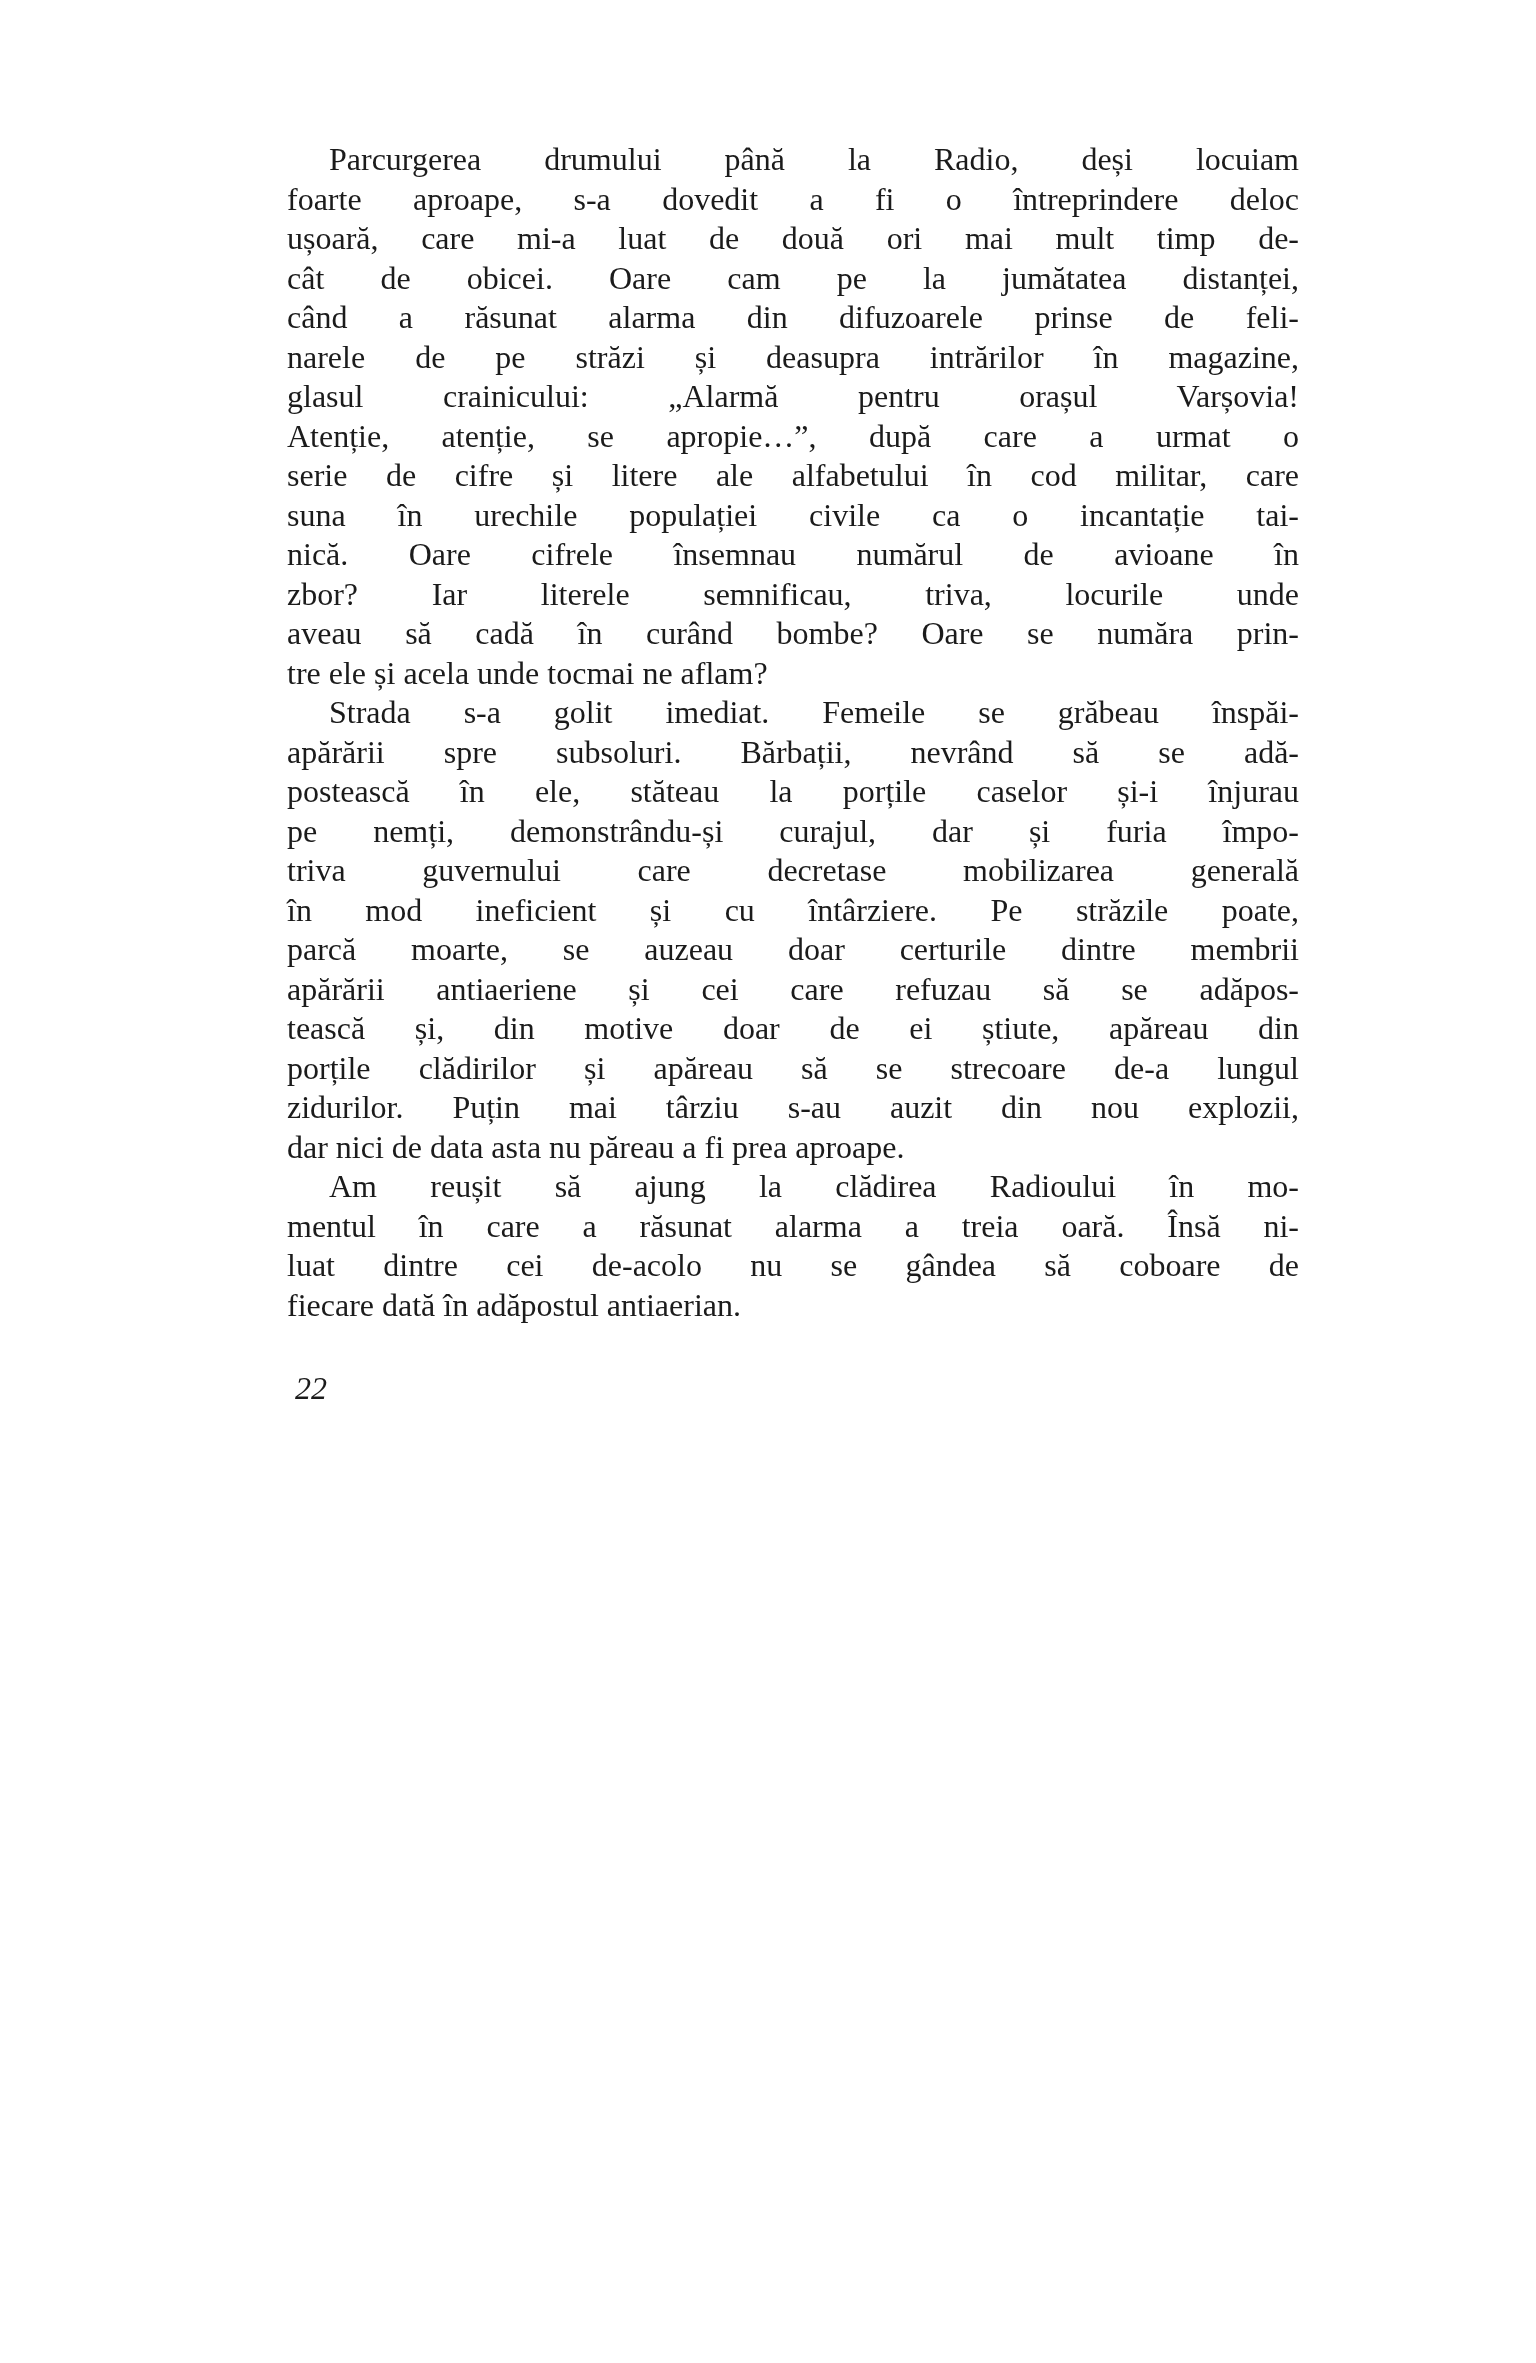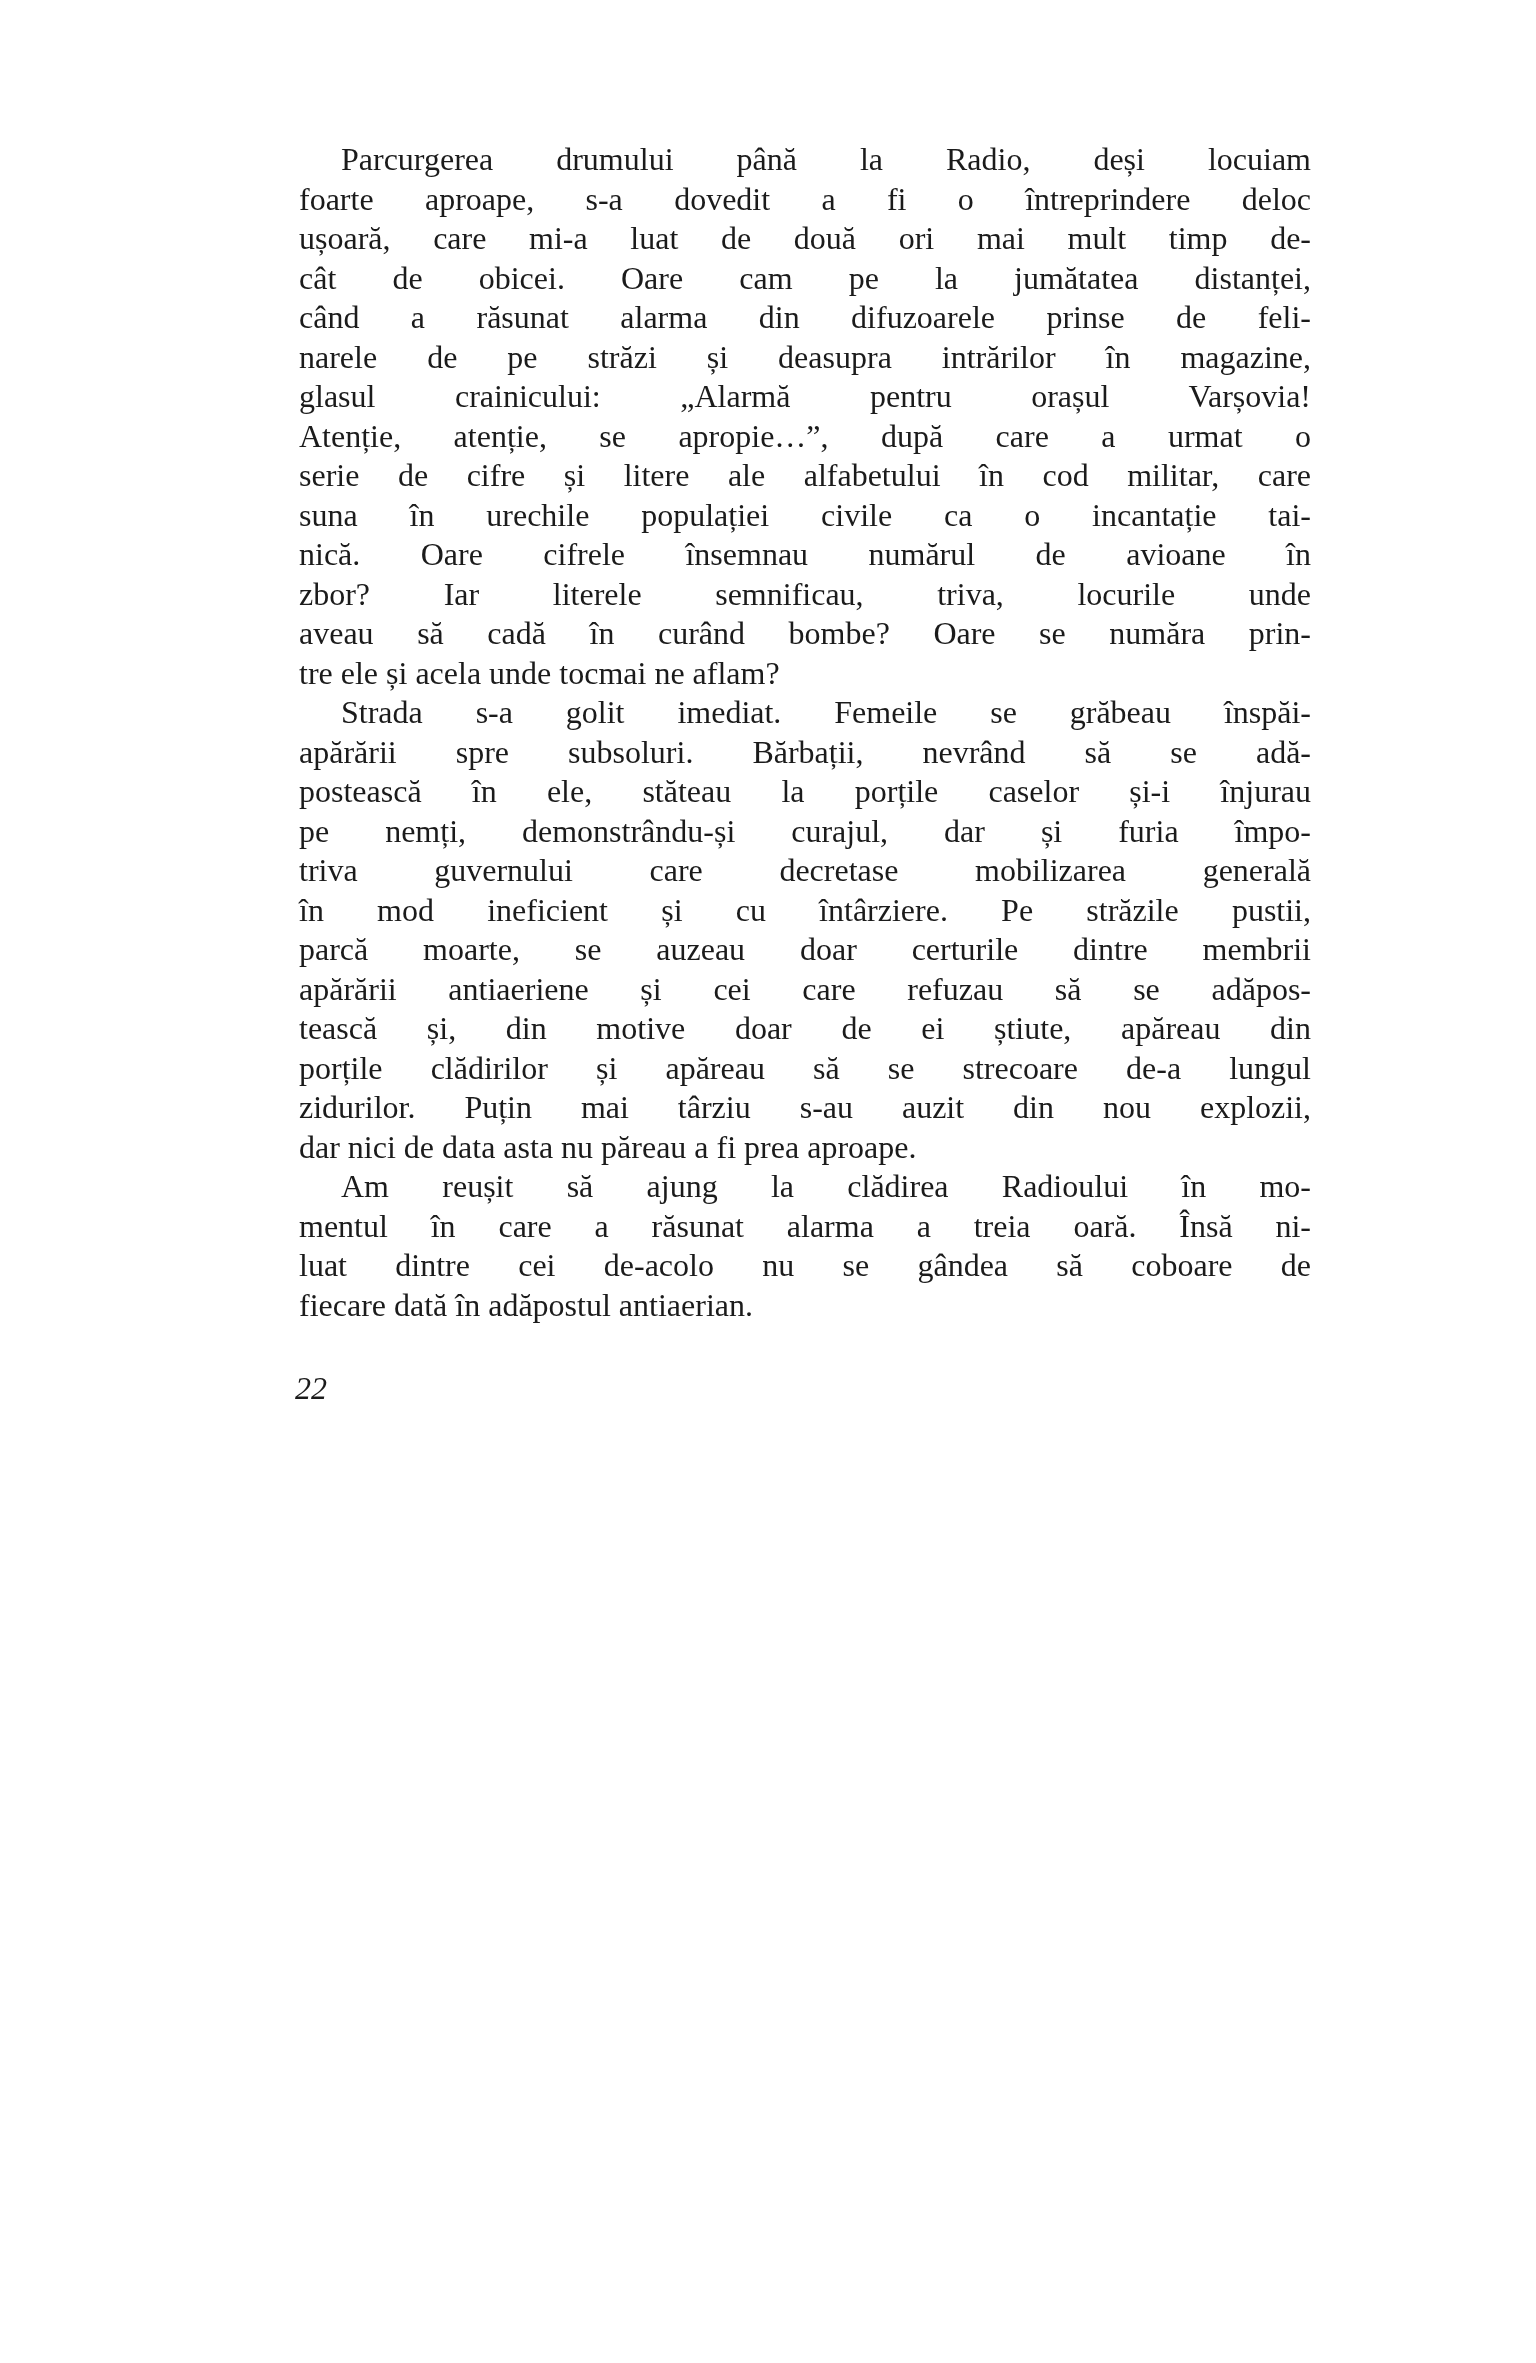--- a/index.html
+++ b/index.html
@@ -12,21 +12,21 @@
     position: relative;
     width: 1536px;
     height: 2363px;
     background: #ffffff;
     font-family: "Liberation Serif", "DejaVu Serif", serif;
     color: #1b1b1b;
     overflow: hidden;
   }
   .text-block {
     position: absolute;
-    left: 299px;
+    left: 287px;
     top: 140px;
     width: 1012px;
     font-size: 32px;
     line-height: 39.5px;
   }
   .para {
     margin: 0;
     padding: 0;
   }
   .line {
@@ -72,21 +72,21 @@
       <span class="line">aveau să cadă în curând bombe? Oare se număra prin-</span>
       <span class="line last">tre ele și acela unde tocmai ne aflam?</span>
     </p>
 
     <p class="para">
       <span class="line first">Strada s-a golit imediat. Femeile se grăbeau înspăi-</span>
       <span class="line">apărării spre subsoluri. Bărbații, nevrând să se adă-</span>
       <span class="line">postească în ele, stăteau la porțile caselor și-i înjurau</span>
       <span class="line">pe nemți, demonstrându-și curajul, dar și furia împo-</span>
       <span class="line">triva guvernului care decretase mobilizarea generală</span>
-      <span class="line">în mod ineficient și cu întârziere. Pe străzile pustii,</span>
+      <span class="line">în mod ineficient și cu întârziere. Pe străzile poate,</span>
       <span class="line">parcă moarte, se auzeau doar certurile dintre membrii</span>
       <span class="line">apărării antiaeriene și cei care refuzau să se adăpos-</span>
       <span class="line">tească și, din motive doar de ei știute, apăreau din</span>
       <span class="line">porțile clădirilor și apăreau să se strecoare de-a lungul</span>
       <span class="line">zidurilor. Puțin mai târziu s-au auzit din nou explozii,</span>
       <span class="line last">dar nici de data asta nu păreau a fi prea aproape.</span>
     </p>
 
     <p class="para">
       <span class="line first">Am reușit să ajung la clădirea Radioului în mo-</span>

